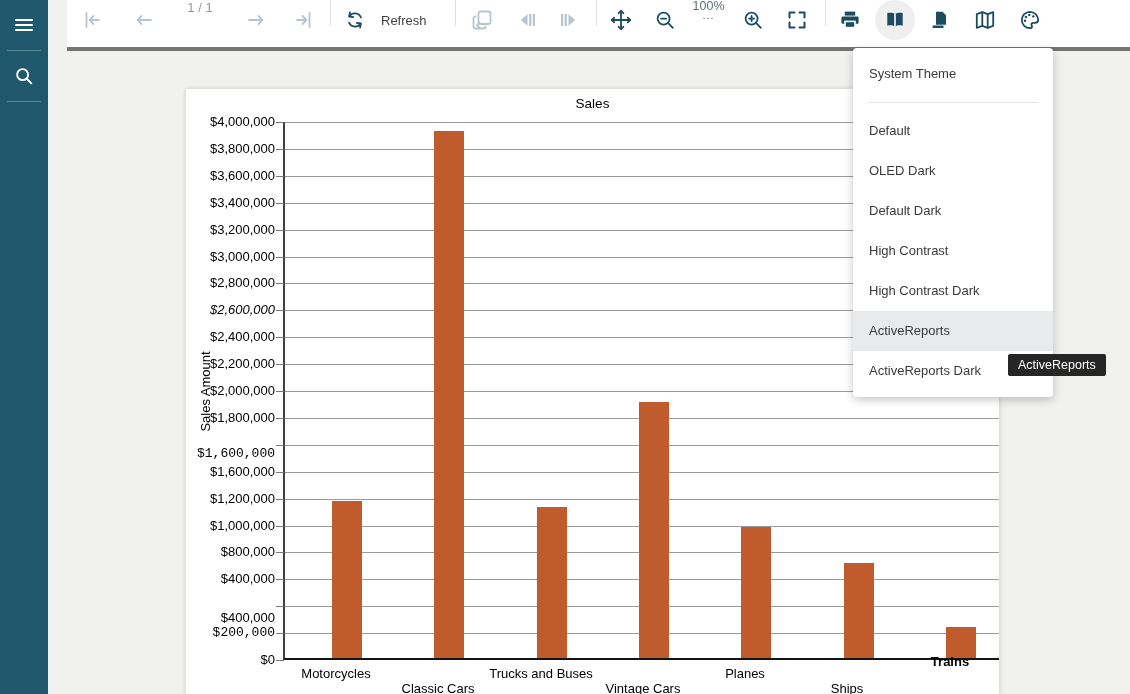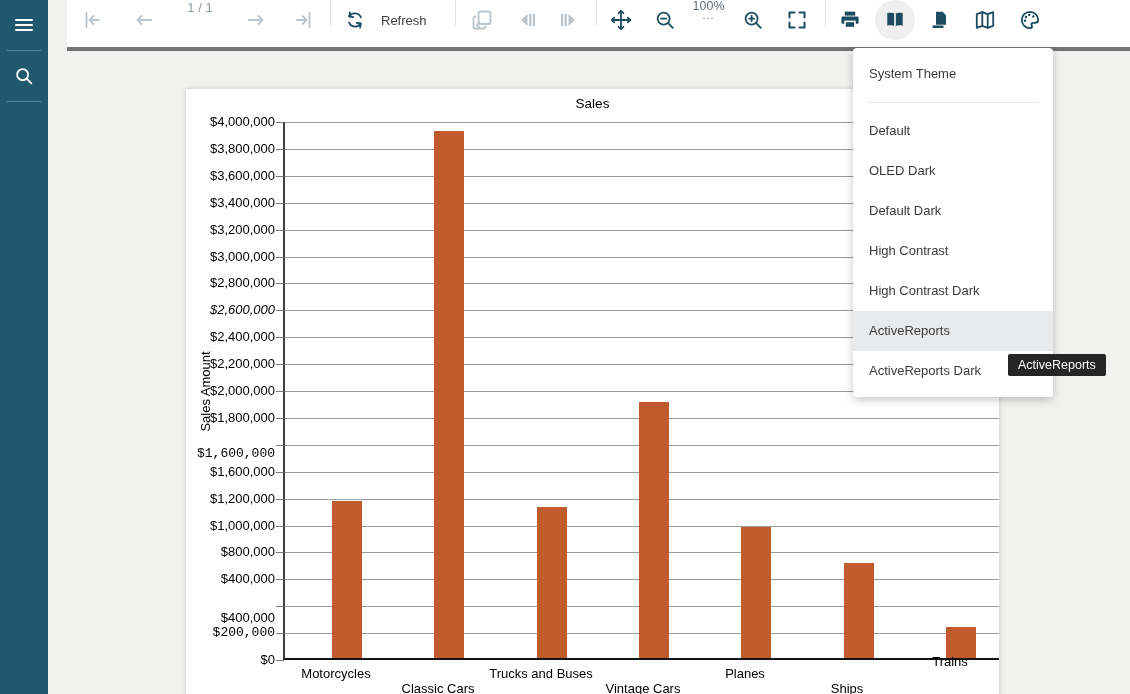--- a/index.html
+++ b/index.html
@@ -279,21 +279,21 @@
           <div class="xlabel" style="left: 82px; width: 142px; top: 559px;">Classic Cars</div>
           <div class="bar" style="left: 252px; height: 151px; background: rgb(191, 91, 44);"></div>
           <div class="xlabel" style="left: 185px; width: 142px; top: 544px;">Trucks and Buses</div>
           <div class="bar" style="left: 354px; height: 256px; background: rgb(191, 91, 44);"></div>
           <div class="xlabel" style="left: 287px; width: 142px; top: 559px;">Vintage Cars</div>
           <div class="bar" style="left: 456px; height: 131px; background: rgb(191, 91, 44);"></div>
           <div class="xlabel" style="left: 389px; width: 142px; top: 544px;">Planes</div>
           <div class="bar" style="left: 559px; height: 95px; background: rgb(191, 91, 44);"></div>
           <div class="xlabel" style="left: 491px; width: 142px; top: 559px;">Ships</div>
           <div class="bar" style="left: 661px; height: 31px; background: rgb(191, 91, 44);"></div>
-          <div class="xlabel" style="left: 594px; width: 142px; top: 532px;">Trains</div>
+          <div class="xlabel" style="left: 594px; width: 142px; top: 532px; font-weight: bold;">Trains</div>
         </div>
     </div>
   </main>
 
   <div class="theme-menu" id="theme-menu">
       <div class="menu-item">System Theme</div>
       <div class="menu-div"></div>
       <div class="menu-item">Default</div>
       <div class="menu-item">OLED Dark</div>
       <div class="menu-item">Default Dark</div>

